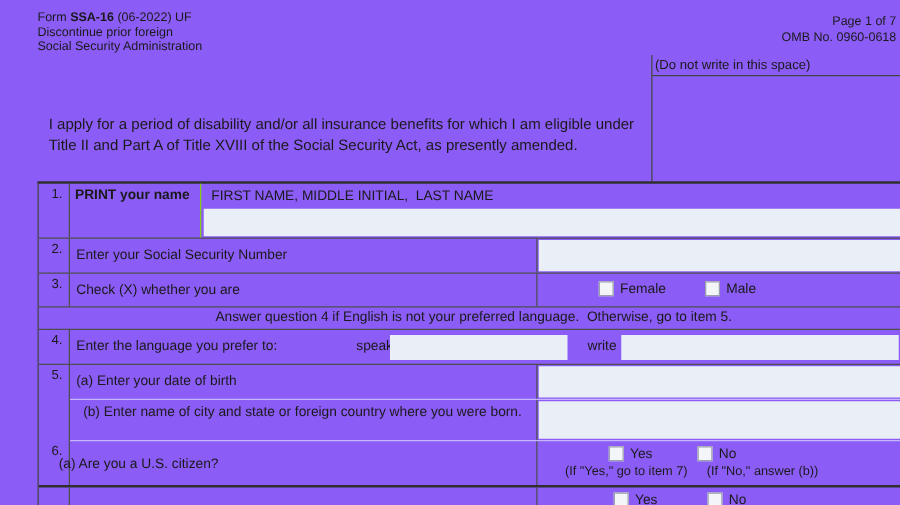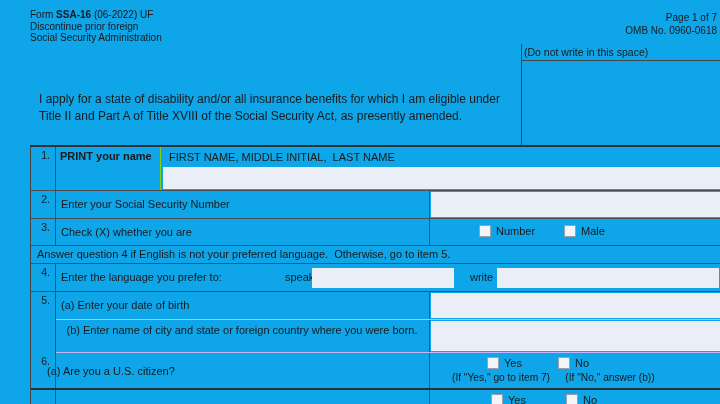--- a/index.html
+++ b/index.html
@@ -1,17 +1,17 @@
 <!DOCTYPE html>
 <html><head>
 <meta charset="utf-8">
 <style>
   html,body { margin:0; padding:0; background:#fff; }
   .page {
-    position:relative; width:720px; height:404px; background:#0ea5e9;
+    position:relative; width:720px; height:404px; background:#8b5cf6;
     font-family:"Liberation Sans", sans-serif; color:#1a1a1a; overflow:hidden;
   }
   b { font-weight:bold; }
 
   
   .hdr-left { position:absolute; left:30px; top:9px; font-size:10px; line-height:11.5px; }
   .hdr-right { position:absolute; right:3px; top:11px; text-align:right; font-size:10px; line-height:13px; }
 
   
   .title-box {
@@ -40,21 +40,21 @@
   .r1-label { position:absolute; left:25px; top:0; bottom:0; width:105px; box-sizing:border-box; border-right:1px solid #84cc16; font-weight:bold; padding:3px 0 0 4px; font-size:11px; }
   .r1-right { position:absolute; left:130px; right:0; top:0; bottom:0; }
   .r1-hint { position:absolute; left:8px; top:4px; font-size:11px; white-space:pre; }
   .r1-input { left:2px; right:0; top:20px; bottom:1px; }
 
   .r2 { top:44px; height:28px; }
   .r2 .input { left:1px; right:0; top:1px; bottom:1px; }
 
   .r3 { top:72px; height:27px; }
 
-  .note-row { top:99px; height:18px; padding:2px 0 0 6px; white-space:pre; box-sizing:border-box; }
+  .note-row { top:99px; height:18px; padding:2px 0 0 6px; white-space:pre; box-sizing:border-box;text-align:center; }
 
   .r4 { top:117px; height:28px; }
   .r4-speak-label { position:absolute; left:254px; top:7px; }
   .r4-speak-input { left:281px; top:4px; width:142px; height:20px; }
   .r4-write-label { position:absolute; left:439px; top:7px; }
   .r4-write-input { left:466px; top:4px; width:222px; height:20px; }
 
   .r5 { top:145px; height:61px; border-bottom:0; }
   .r5-num { border-bottom:0; }
   .sub5 { position:absolute; left:25px; right:0; box-sizing:border-box; border-bottom:1px solid #c4b5fd;text-align:center; }
@@ -83,21 +83,21 @@
     <div>Discontinue prior foreign</div>
     <div>Social Security Administration</div>
   </div>
 
   <div class="hdr-right">
     <div>Page 1 of 7</div>
     <div>OMB No. 0960-0618</div>
   </div>
 
 
-  <div class="intro">I apply for a state of disability and/or all insurance benefits for which I am eligible under Title II and Part A of Title XVIII of the Social Security Act, as presently amended.</div>
+  <div class="intro">I apply for a period of disability and/or all insurance benefits for which I am eligible under Title II and Part A of Title XVIII of the Social Security Act, as presently amended.</div>
 
   <div class="dnw-vline"></div>
   <div class="dnw-label">(Do not write in this space)</div>
 
   <div class="tbl">
 
     <div class="row r1">
       <div class="numcell">1.</div>
       <div class="r1-label">PRINT your name</div>
       <div class="r1-right">
@@ -113,21 +113,21 @@
         <div class="input"></div>
       </div>
     </div>
 
     <div class="row r3">
       <div class="numcell">3.</div>
       <div class="q">Check (X) whether you are</div>
       <div class="acell">
         <div class="cb-item" style="left:49px; top:6px;">
           <span class="cb"></span>
-          <span>Number</span>
+          <span>Female</span>
         </div>
         <div class="cb-item" style="left:134px; top:6px;">
           <span class="cb"></span>
           <span>Male</span>
         </div>
       </div>
     </div>
 
     <div class="row note-row">Answer question 4 if English is not your preferred language.  Otherwise, go to item 5.</div>
 

